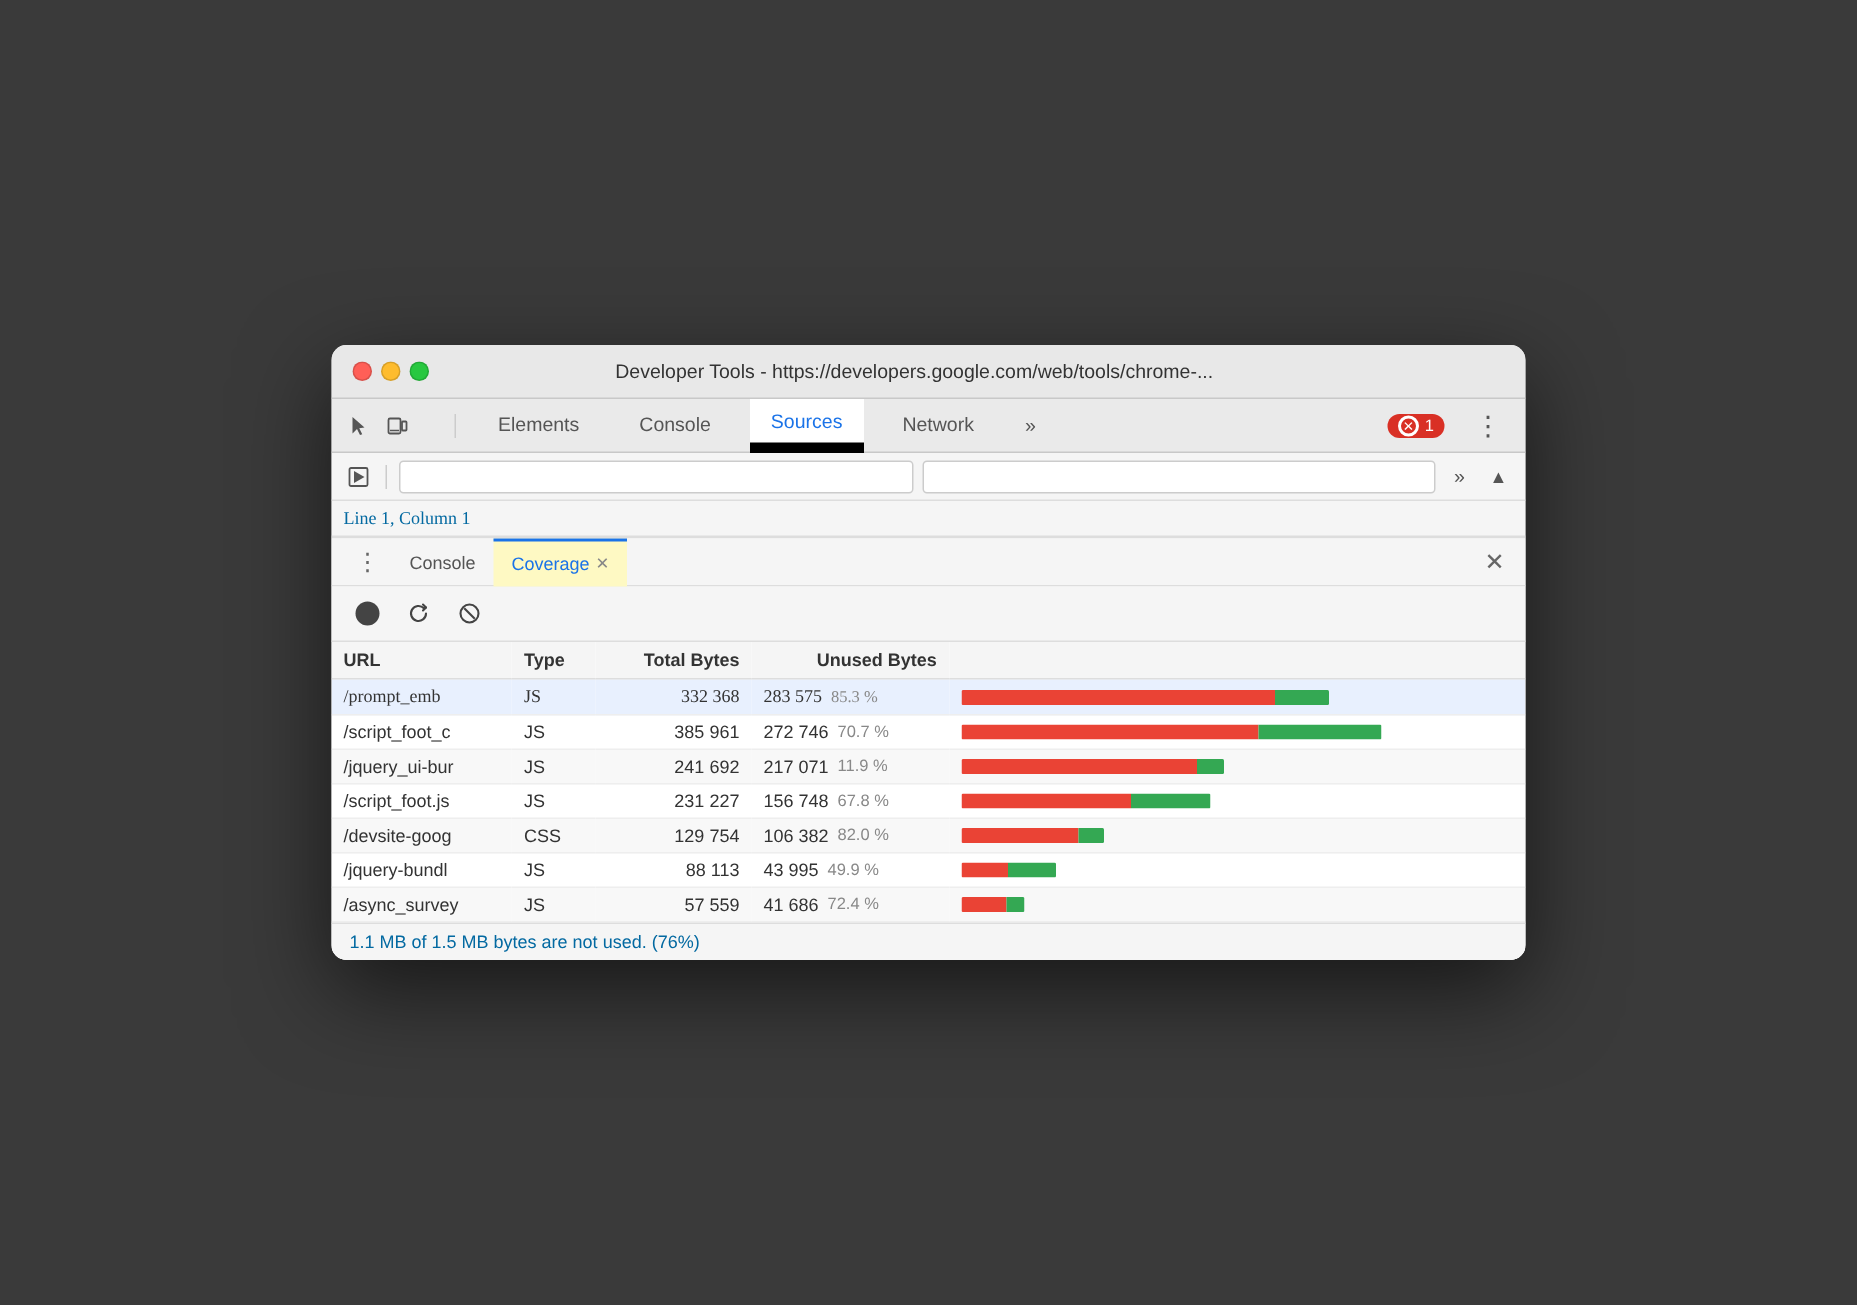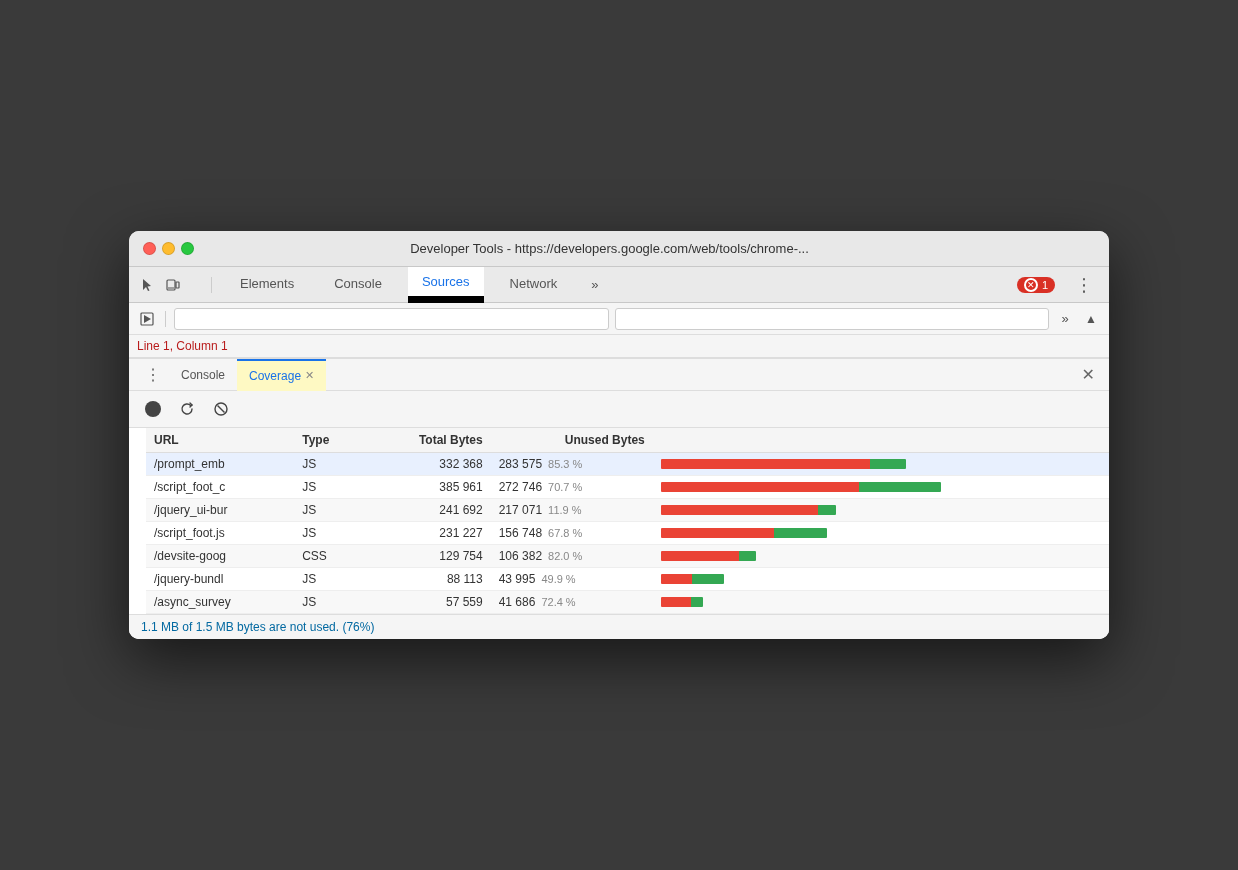--- a/index.html
+++ b/index.html
@@ -5,21 +5,21 @@
     * { box-sizing: border-box; margin: 0; padding: 0; }
     body {
       background: #3a3a3a;
       display: flex;
       justify-content: center;
       align-items: center;
       min-height: 100vh;
       font-family: -apple-system, BlinkMacSystemFont, 'Helvetica Neue', Arial, sans-serif;
     }
     .window {
-      width: 980px;
+      width: 796px;
       background: #f0f0f0;
       border-radius: 10px;
       box-shadow: 0 20px 60px rgba(0,0,0,0.6);
       overflow: hidden;
     }
     
     .title-bar {
       background: #e8e8e8;
       border-bottom: 1px solid #c8c8c8;
       padding: 10px 14px;
@@ -176,24 +176,25 @@
       justify-content: center;
       font-size: 12px;
       color: #555;
     }
     
     .status-bar {
       background: #f5f5f5;
       border-bottom: 1px solid #ddd;
       padding: 4px 8px;
       font-size: 12px;
-      color: #b91c1c;
+      color: #0369a1;
       display: flex;
       align-items: flex-start;
       gap: 8px;
+      font-family: Liberation Serif, serif;
     }
     
     .drawer {
       background: #fff;
       border-top: 1px solid #ddd;
     }
     .drawer-tabs {
       background: #f5f5f5;
       border-bottom: 1px solid #ddd;
       display: flex;
@@ -261,21 +262,20 @@
       width: 16px;
       height: 16px;
       border-radius: 50%;
       display: inline-block;
     }
     
     .coverage-table {
       width: 100%;
       border-collapse: collapse;
       font-size: 12px;
-      margin-left: 17px;
     }
     .coverage-table th {
       background: #f5f5f5;
       border-bottom: 1px solid #ddd;
       padding: 5px 8px;
       text-align: left;
       font-weight: 600;
       color: #333;
       font-size: 12px;
     }
@@ -292,20 +292,21 @@
       text-align: right;
     }
     .coverage-table tr:nth-child(odd) td {
       background: #f8f8f8;
     }
     .coverage-table tr:nth-child(even) td {
       background: #ffffff;
     }
     .coverage-table tr.selected td {
       background: #e8f0fe !important;
+      font-family: Liberation Serif, serif;
     }
     .unused-cell {
       display: flex;
       align-items: center;
       gap: 6px;
     }
     .unused-pct {
       color: #888;
       font-size: 11px;
       min-width: 36px;

